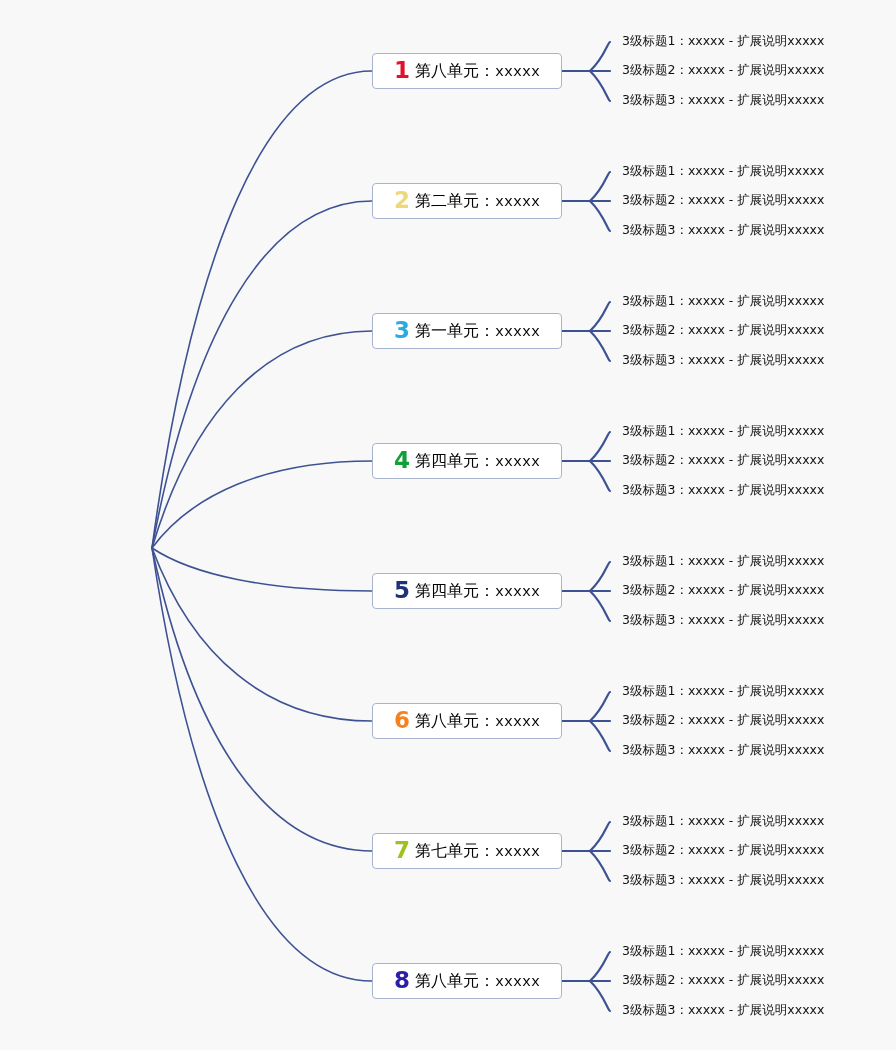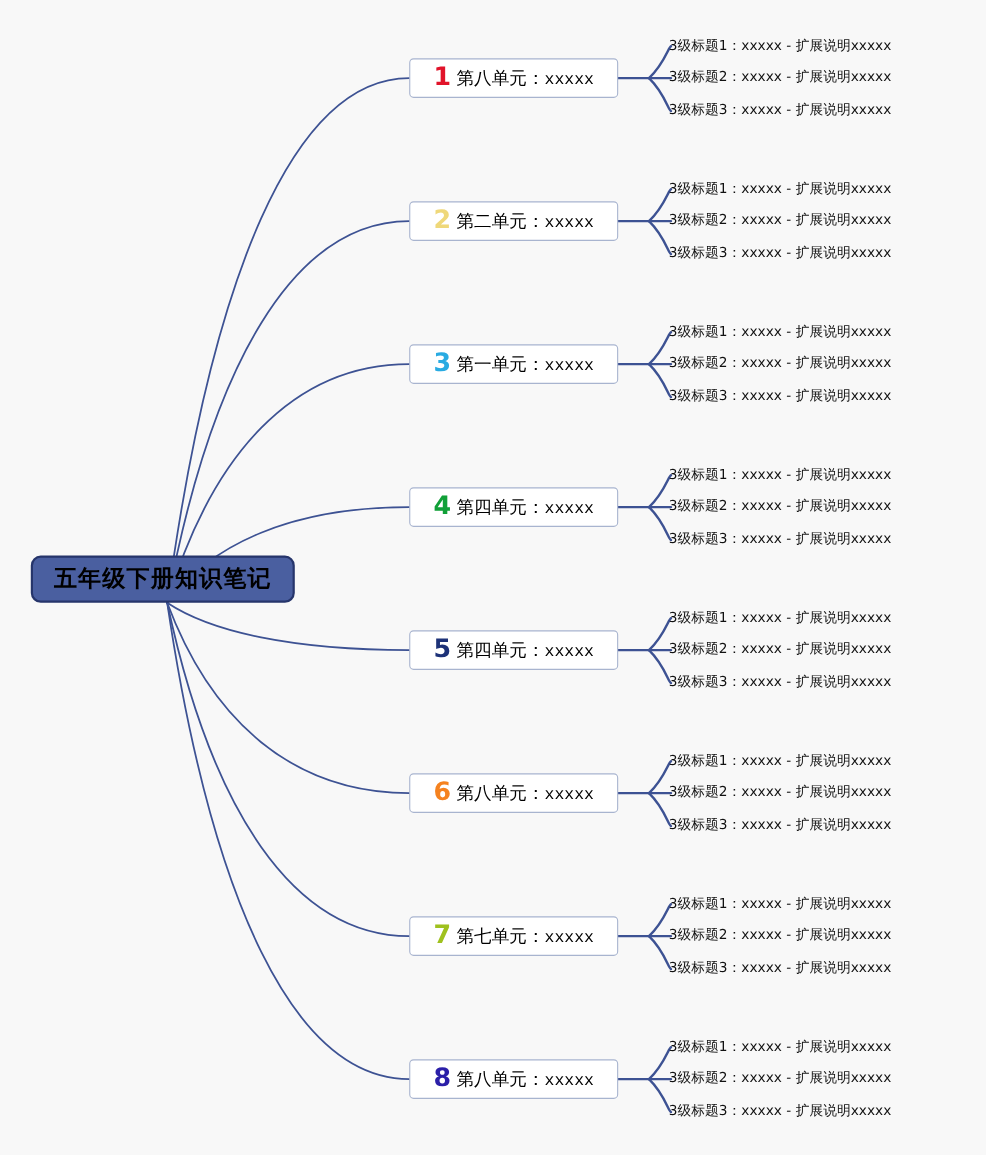--- a/index.html
+++ b/index.html
@@ -85,21 +85,21 @@
     white-space: nowrap;
   }
   .unit-title .tail {
     font-family: Liberation Mono, monospace;
     font-size: 15px;
   }
 
   
   .leaf {
     position: absolute;
-    left: 608px;
+    left: 622px;
     font-family: "DejaVu Sans", sans-serif;
     font-size: 12.5px;
     color: #111111;
     white-space: nowrap;
     line-height: 1;
     z-index: 4;
   }
 </style>
 </head>
 <body>
@@ -142,23 +142,20 @@
       <path d="M 590 851 C 604 837.95, 608 822, 610 822" fill="none" stroke="#3d5293" stroke-width="2.2" stroke-linecap="round"></path>
       <path d="M 590 851 L 610 851" fill="none" stroke="#3d5293" stroke-width="2.2" stroke-linecap="round"></path>
       <path d="M 590 851 C 604 864.5, 608 881, 610 881" fill="none" stroke="#3d5293" stroke-width="2.2" stroke-linecap="round"></path>
       <path d="M 152 548 C 192 816.46, 266.4 981, 372 981" fill="none" stroke="#3d5293" stroke-width="1.6" stroke-linecap="round"></path>
       <path d="M 562 981 L 590 981" fill="none" stroke="#3d5293" stroke-width="2.2" stroke-linecap="round"></path>
       <path d="M 590 981 C 604 967.95, 608 952, 610 952" fill="none" stroke="#3d5293" stroke-width="2.2" stroke-linecap="round"></path>
       <path d="M 590 981 L 610 981" fill="none" stroke="#3d5293" stroke-width="2.2" stroke-linecap="round"></path>
       <path d="M 590 981 C 604 994.5, 608 1011, 610 1011" fill="none" stroke="#3d5293" stroke-width="2.2" stroke-linecap="round"></path>
     </svg>
 
-  <div class="root-node">
-    <span class="root-label">五年级下册知识笔记</span>
-  </div>
 
   <div id="nodes">
       <div class="unit-node" style="top: 53px;">
         <span class="unit-num" style="color: rgb(225, 19, 42);">1</span>
         <span class="unit-title"><span>第八单元：</span><span class="tail">xxxxx</span></span>
       </div>
       <div class="leaf" style="top: 35px;">3级标题1：xxxxx - 扩展说明xxxxx</div>
       <div class="leaf" style="top: 64px;">3级标题2：xxxxx - 扩展说明xxxxx</div>
       <div class="leaf" style="top: 94px;">3级标题3：xxxxx - 扩展说明xxxxx</div>
       <div class="unit-node" style="top: 183px;">

